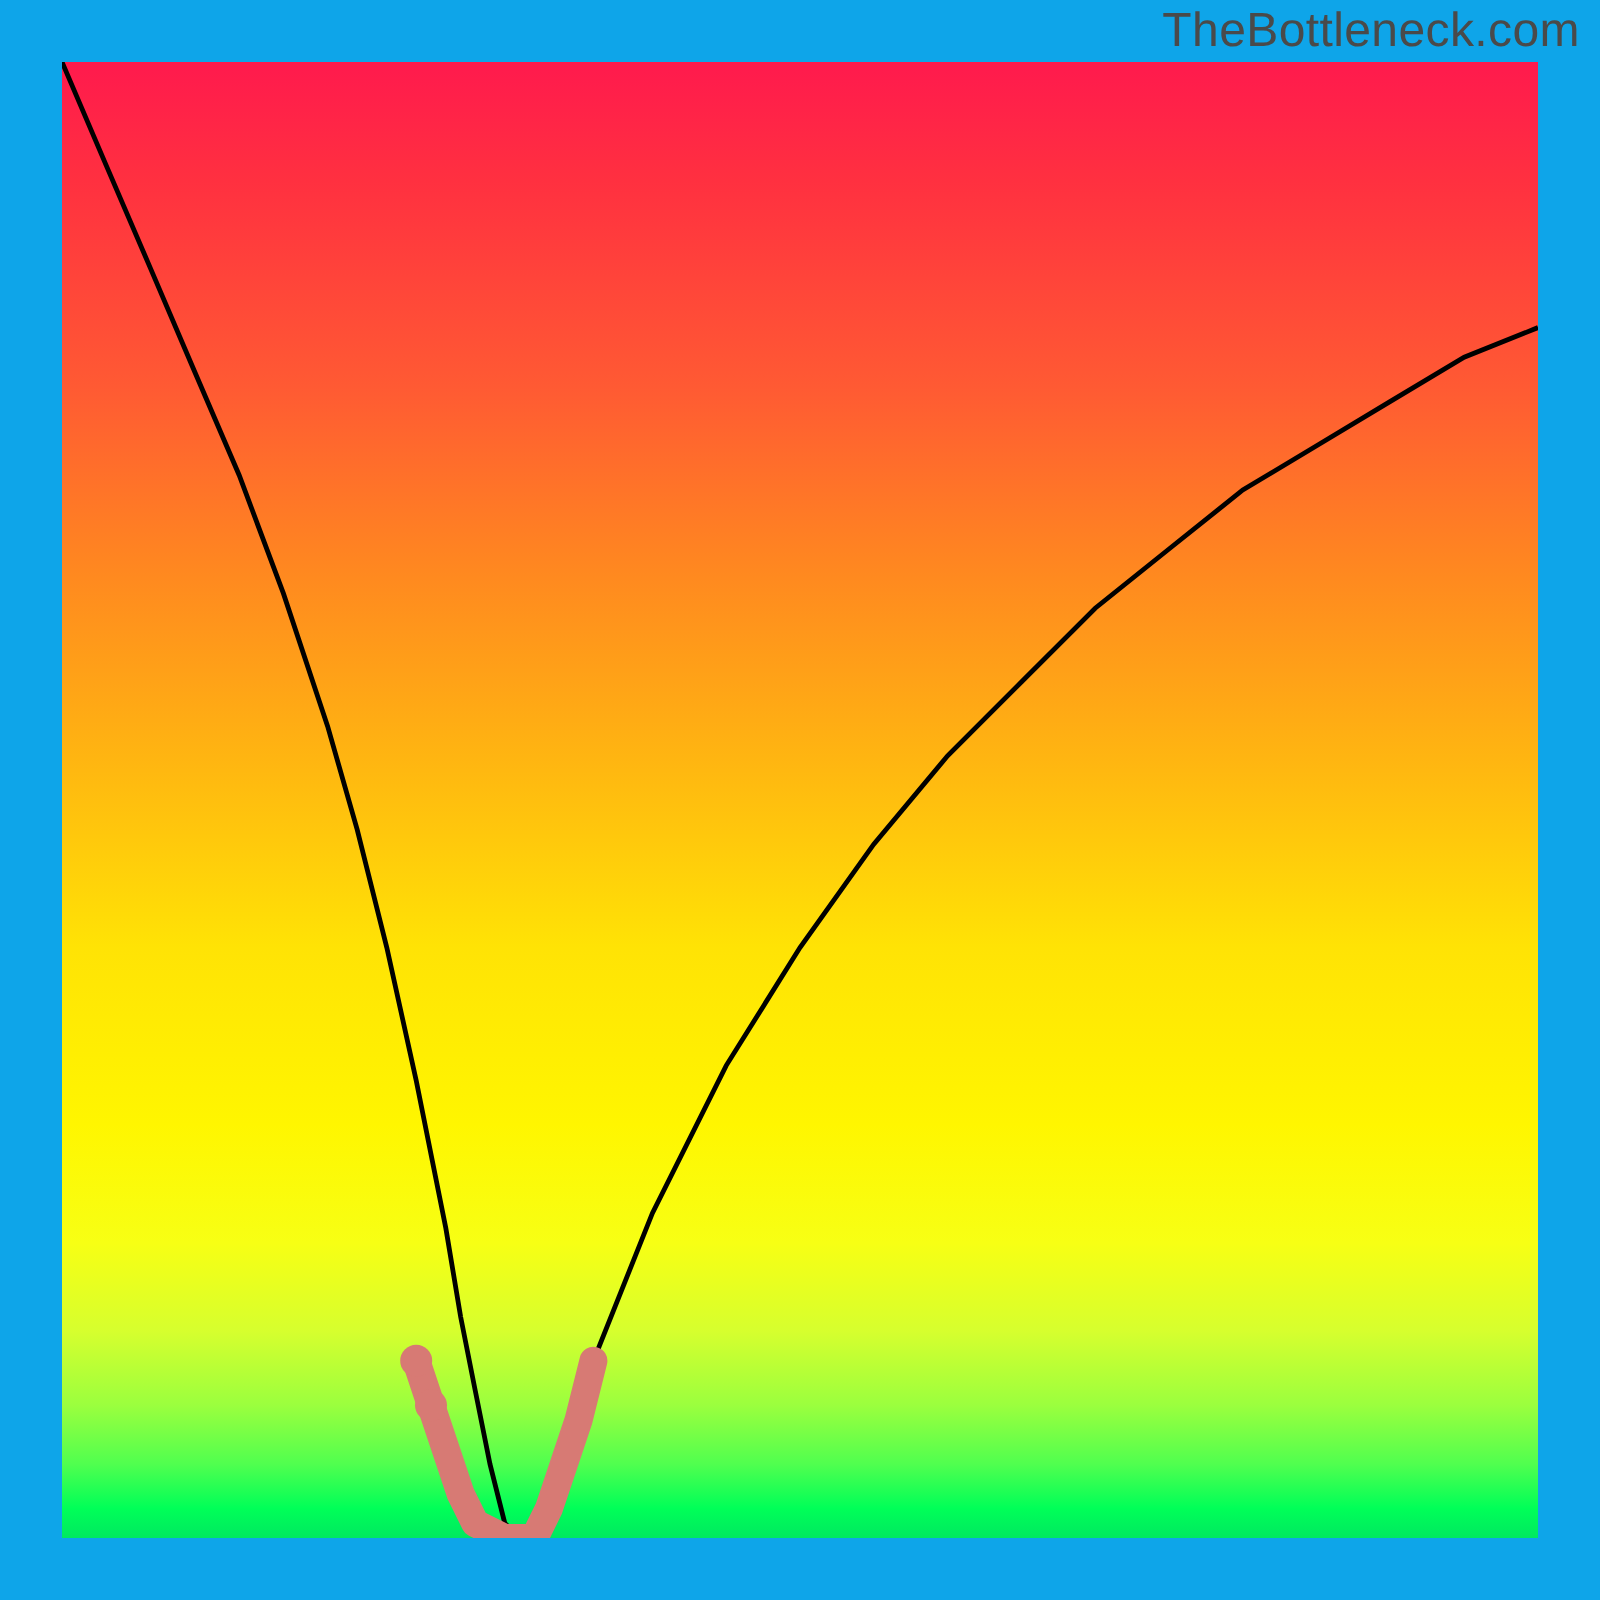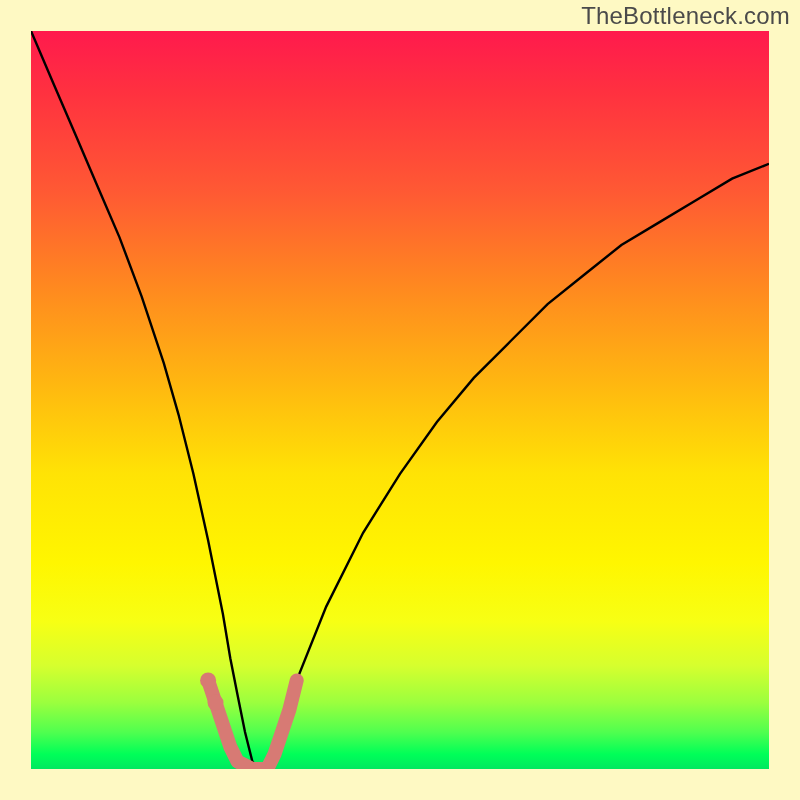--- a/index.html
+++ b/index.html
@@ -8,21 +8,21 @@
     width: 800px;
     height: 800px;
     background: #000000;
     overflow: hidden;
     font-family: Arial, Helvetica, sans-serif;
   }
   .frame {
     position: relative;
     width: 800px;
     height: 800px;
-    background: #fef9c3;
+    background: #0ea5e9;
   }
   .watermark {
     position: absolute;
     top: 2px;
     right: 10px;
     color: #4a4a4a;
     font-size: 24px;
     font-weight: 500;
     letter-spacing: 0.2px;
     z-index: 10;

